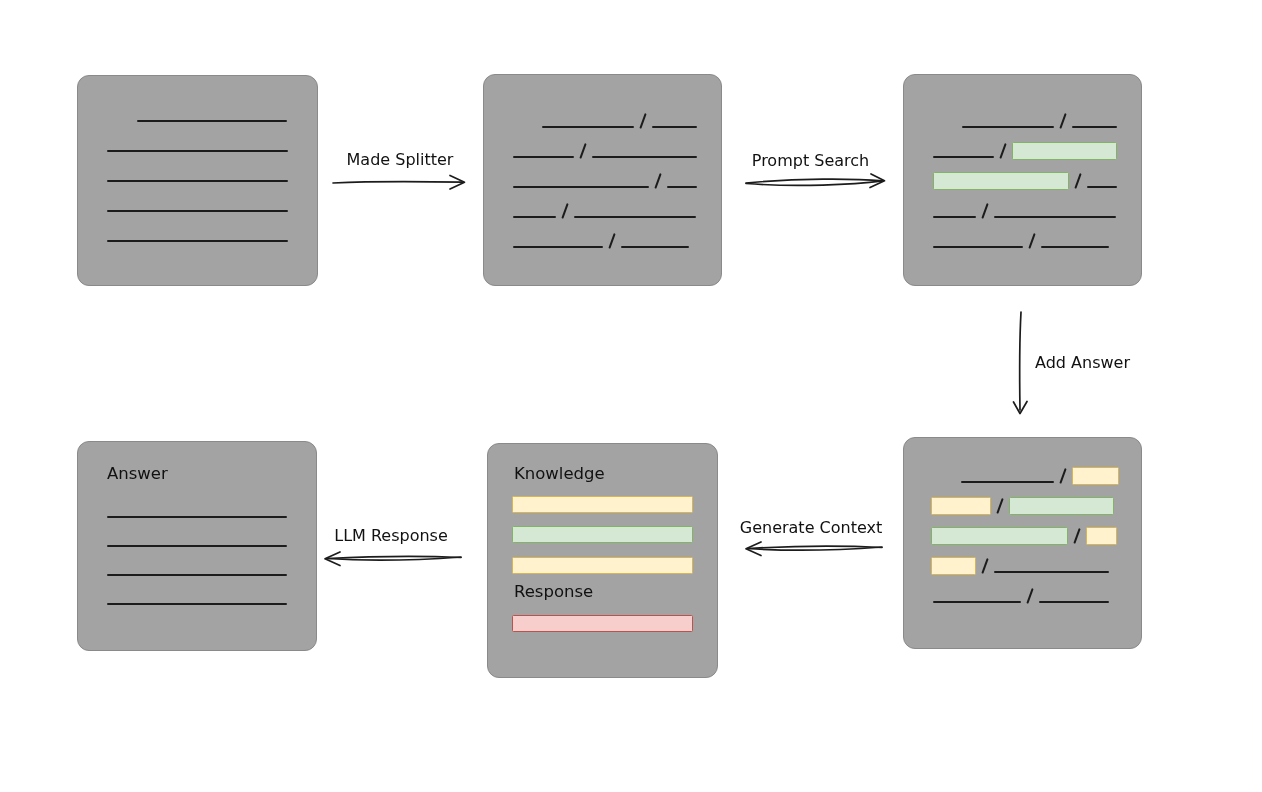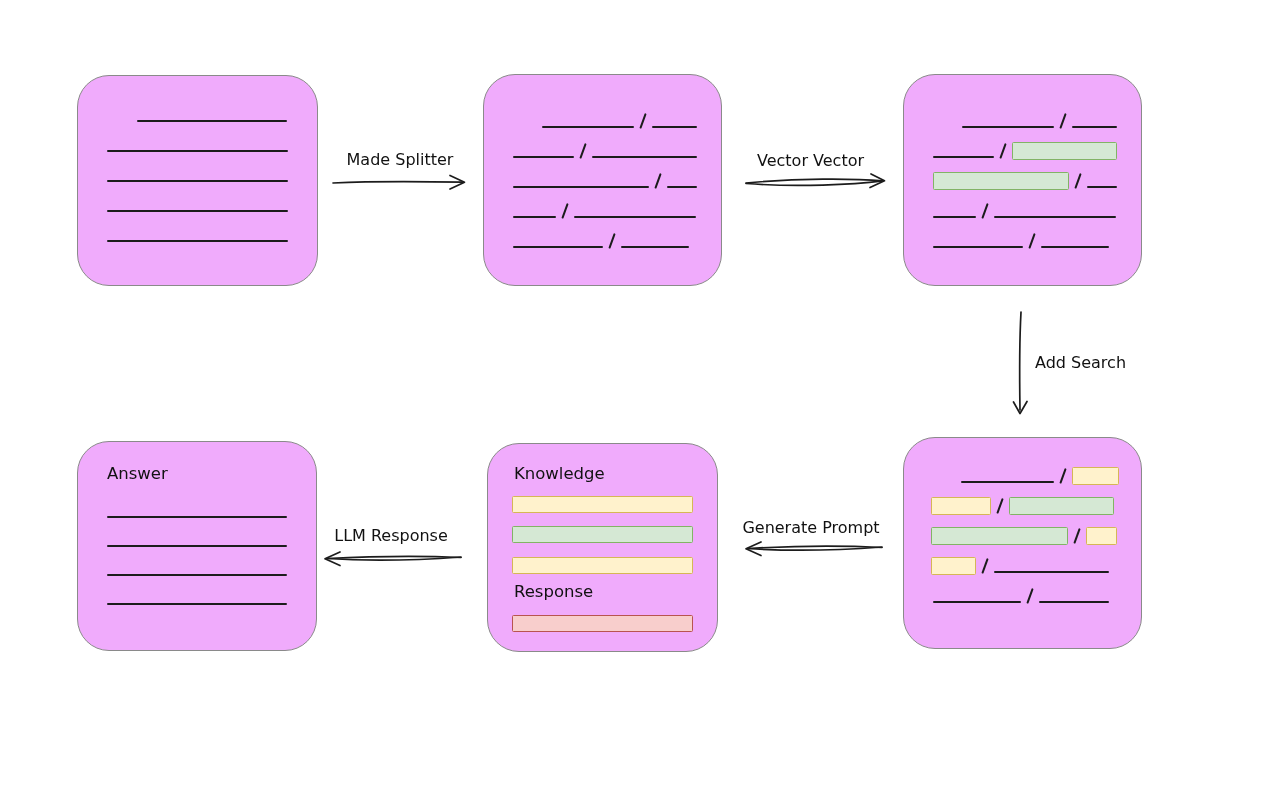--- a/index.html
+++ b/index.html
@@ -8,29 +8,29 @@
     width: 1262px;
     height: 792px;
     background: #ffffff;
     font-family: "DejaVu Sans", "Liberation Sans", sans-serif;
     color: #111111;
     overflow: hidden;
   }
   .node {
     position: absolute;
     box-sizing: border-box;
-    background: #f0abfc;
+    background: #a3a3a3;
     border: 1.6px solid var(--box-border, #8a8a8a);
-    border-radius: 32px;
+    border-radius: 12px;
   }
   #document-box { left: 77px;  top: 75px;  width: 241px; height: 211px; }
   #chunks-box   { left: 483px; top: 74px;  width: 239px; height: 212px; }
   #vector-box   { left: 903px; top: 74px;  width: 239px; height: 212px; }
   #context-box  { left: 903px; top: 437px; width: 239px; height: 212px; }
-  #prompt-box   { left: 487px; top: 443px; width: 231px; height: 209px; padding: 20px 24px 6px 24px; }
+  #prompt-box   { left: 487px; top: 443px; width: 231px; height: 235px; padding: 20px 24px 6px 24px; }
   #answer-box   { left: 77px;  top: 441px; width: 240px; height: 210px; padding: 22px 0 0 29px; }
 
   .rows { display: flex; flex-direction: column; gap: 11px; }
   #document-box .rows { margin-top: 27px; }
   #chunks-box .rows, #vector-box .rows { margin-top: 34px; }
   #context-box .rows { margin-top: 26px; }
   #answer-box .rows { margin-top: 15px; gap: 10px; }
 
   .chunk-row { display: flex; align-items: flex-end; height: 19px; }
   .seg { display: inline-block; flex: 0 0 auto; }
@@ -228,23 +228,23 @@
         <div class="chunk-row">
           <span class="seg seg-line" style="width: 180px;"></span>
         </div>
         <div class="chunk-row">
           <span class="seg seg-line" style="width: 180px;"></span>
         </div>
       </div>
   </div>
 
   <div class="flow-label" id="text-splitter-label">Made Splitter</div>
-  <div class="flow-label" id="vector-search-label">Vector Vector</div>
-  <div class="flow-label" id="add-context-label">Add Search</div>
-  <div class="flow-label" id="generate-prompt-label">Generate Prompt</div>
+  <div class="flow-label" id="vector-search-label">Prompt Search</div>
+  <div class="flow-label" id="add-context-label">Add Answer</div>
+  <div class="flow-label" id="generate-prompt-label">Generate Context</div>
   <div class="flow-label" id="llm-response-label">LLM Response</div>
 
   <svg class="arrow" id="text-splitter-arrow" width="140" height="26" viewBox="0 0 140 26">
     <path d="M3 14 C 45 12, 95 12.5, 133 13.2"></path>
     <polyline points="120,6.5 134.5,13.2 120,20"></polyline>
   </svg>
 
   <svg class="arrow" id="vector-search-arrow" width="150" height="28" viewBox="0 0 150 28">
     <path d="M3 16 C 55 11, 110 11.5, 140 13.8"></path>
     <path d="M3 16.5 C 55 20.5, 110 17.5, 140 13.8"></path>

